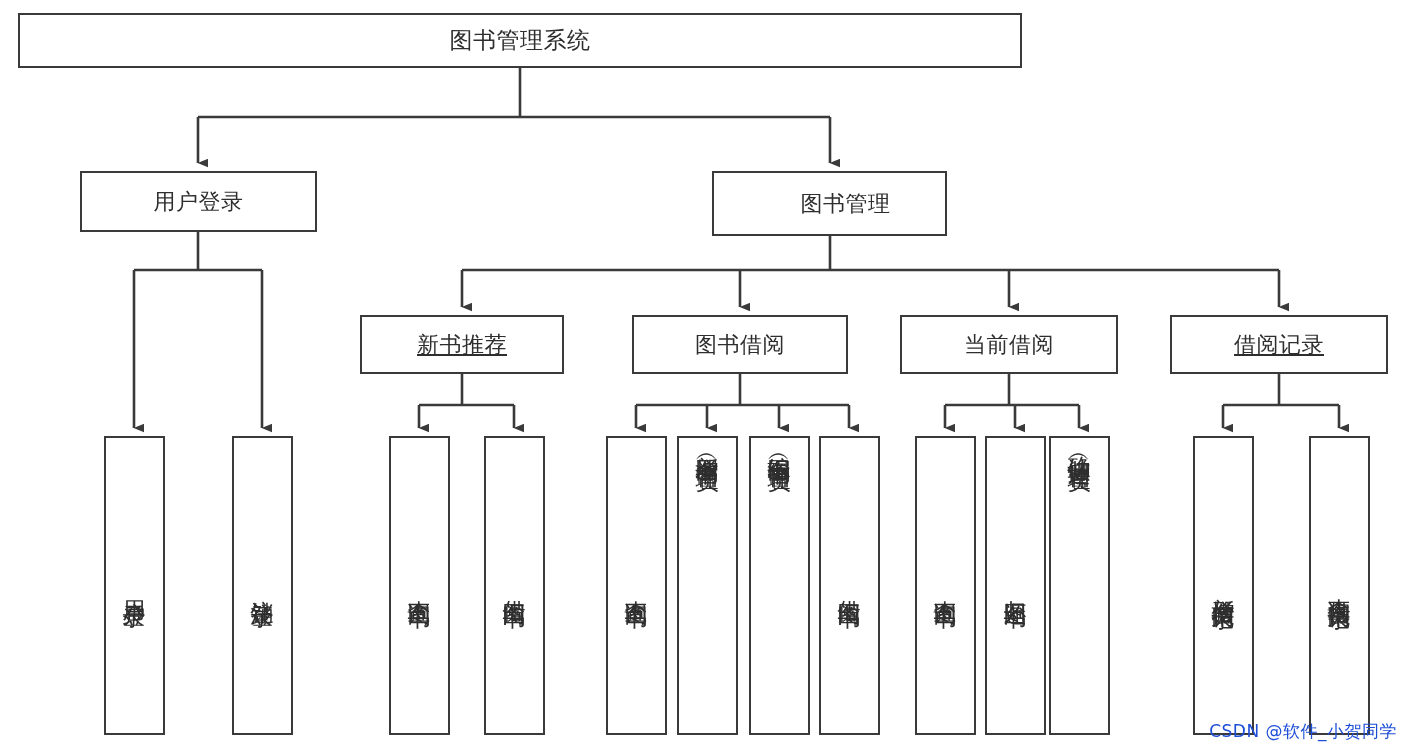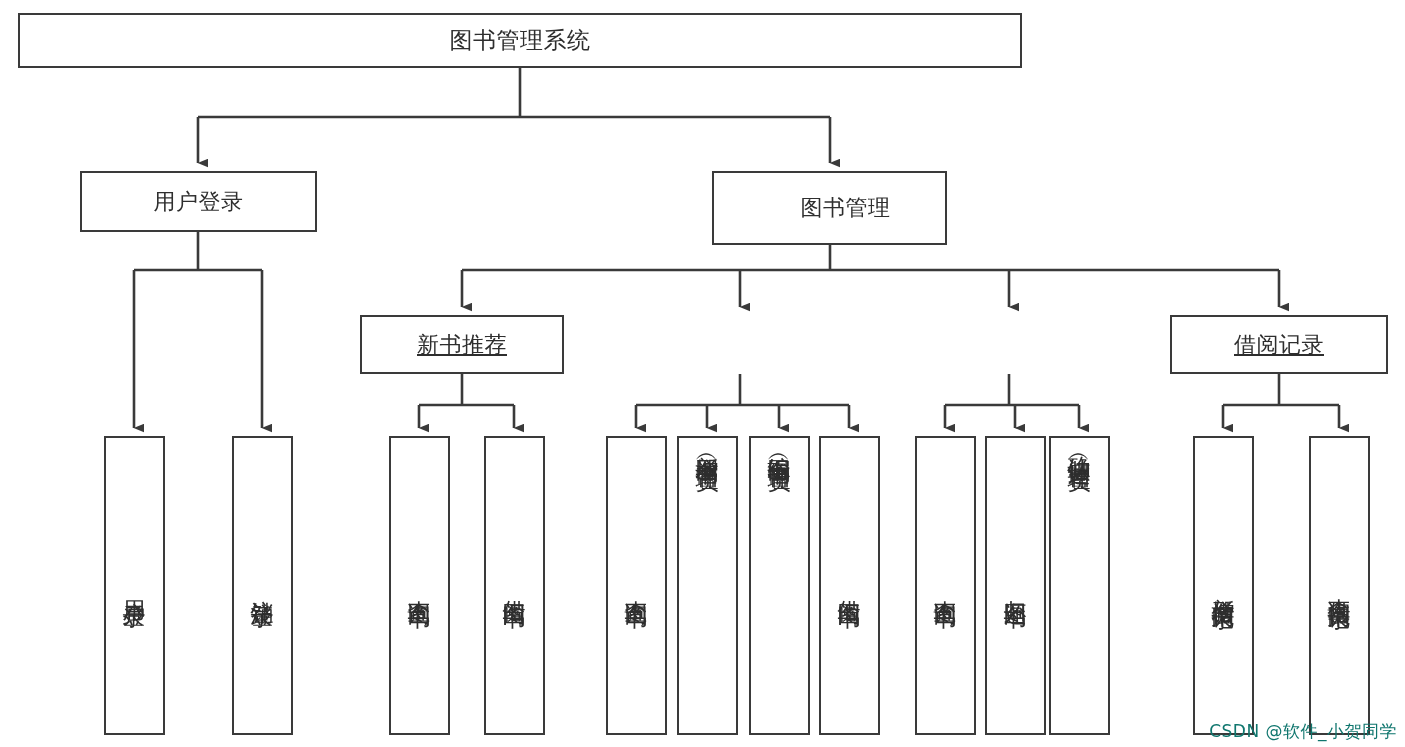--- a/index.html
+++ b/index.html
@@ -70,21 +70,21 @@
     justify-content: center;
   }
   .vwrap.top {
     align-items: flex-start;
   }
   #watermark {
     position: absolute;
     right: 8px;
     bottom: 4px;
     font-size: 17px;
-    color: #0f766e;
+    color: #1d4ed8;
     letter-spacing: 0.5px;
     white-space: nowrap;
     user-select: none;
   }
 </style>
 </head>
 <body>
 
 <div id="diagram-root">
 
@@ -139,26 +139,32 @@
     </g>
   </svg>
 
   <div class="node horizontal root" style="left:18px; top:13px; width:1004px; height:55px;">
     <span class="label">图书管理系统</span>
   </div>
 
   <div class="node horizontal" style="left:80px; top:171px; width:237px; height:61px;">
     <span class="label">用户登录</span>
   </div>
-  <div class="node horizontal" style="left:712px; top:171px; width:235px; height:74px;padding-left:32px;">
+  <div class="node horizontal" style="left:712px; top:171px; width:235px; height:65px;padding-left:32px;">
     <span class="label">图书管理</span>
   </div>
 
   <div class="node horizontal" style="left:360px; top:315px; width:204px; height:59px;text-decoration:underline;">
     <span class="label">新书推荐</span>
+  </div>
+  <div class="node horizontal" style="left:632px; top:315px; width:216px; height:59px;">
+    <span class="label">图书借阅</span>
+  </div>
+  <div class="node horizontal" style="left:900px; top:315px; width:218px; height:59px;">
+    <span class="label">当前借阅</span>
   </div>
   <div class="node horizontal" style="left:1170px; top:315px; width:218px; height:59px;text-decoration:underline;">
     <span class="label">借阅记录</span>
   </div>
 
   <div class="node vertical" style="left:104px; top:436px; width:61px; height:299px;">
     <div class="vwrap">
         <span class="label">用户登录</span>
       </div>
   </div>

